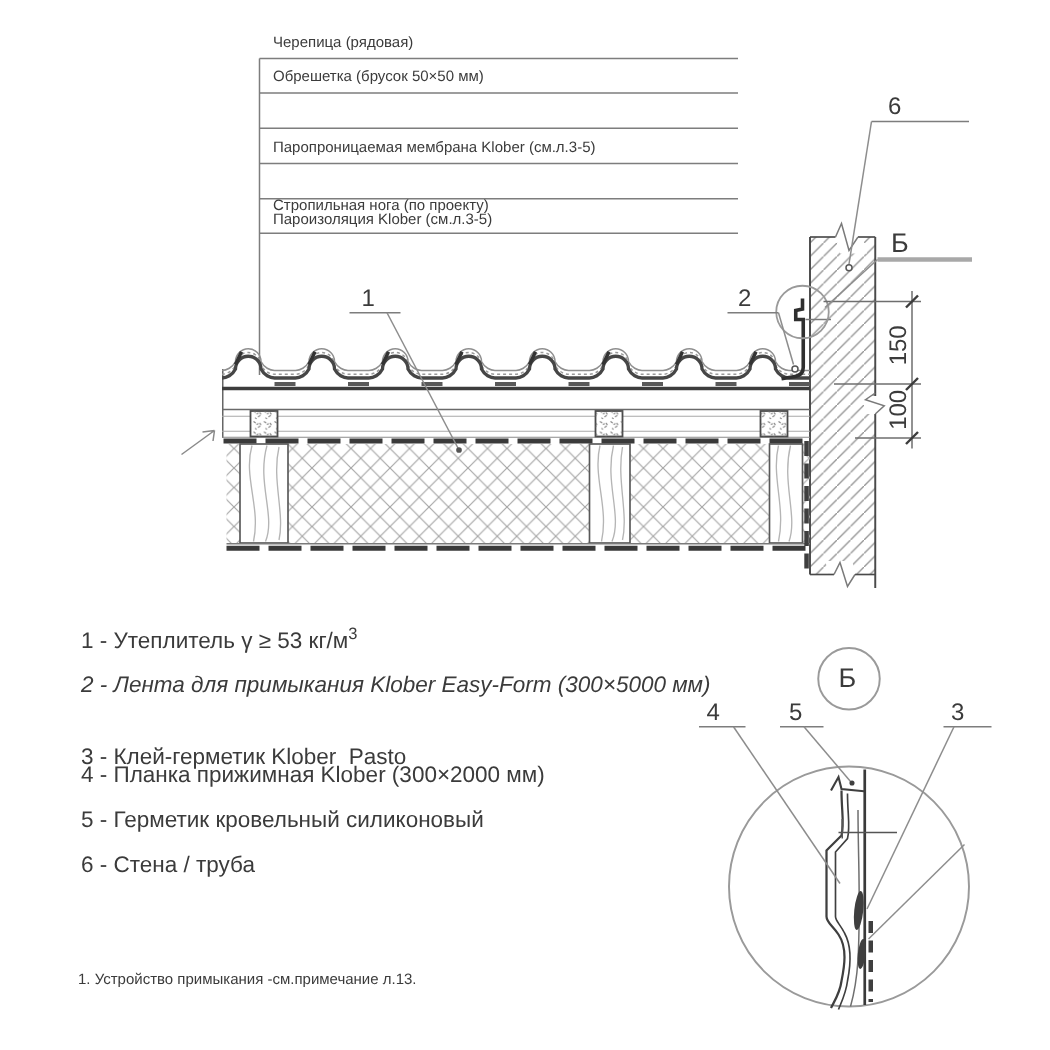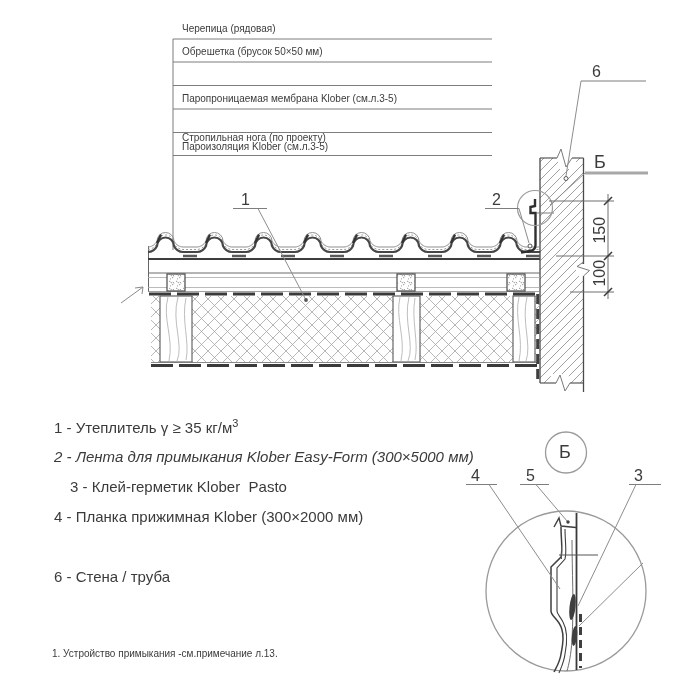--- a/index.html
+++ b/index.html
@@ -188,21 +188,22 @@
 <div class="txt marker" style="left:594px;top:152px;">Б</div>
 
 <div class="txt dim" style="left:577px;top:221px;">150</div>
 <div class="txt dim" style="left:577px;top:264px;">100</div>
 
 <div class="txt marker" style="left:559px;top:442px;">Б</div>
 <div class="txt callout-num" style="left:471px;top:467px;">4</div>
 <div class="txt callout-num" style="left:526px;top:467px;">5</div>
 <div class="txt callout-num" style="left:634px;top:467px;">3</div>
 
-<div class="txt legend-row" style="left:54px;top:417px;"><span>1 - Утеплитель γ ≥ 35 кг/м</span><sup>3</sup></div>
+<div class="txt legend-row" style="left:54px;top:417px;"><span>1 - Утеплитель γ ≥ 53 кг/м</span><sup>3</sup></div>
 <div class="txt legend-row" style="left:54px;top:448px;font-style:italic;">2 - Лента для примыкания Klober Easy-Form (300×5000 мм)</div>
-<div class="txt legend-row" style="left:54px;top:478px;margin-left:16px;">3 - Клей-герметик Klober  Pasto</div>
+<div class="txt legend-row" style="left:54px;top:496px;">3 - Клей-герметик Klober  Pasto</div>
 <div class="txt legend-row" style="left:54px;top:508px;">4 - Планка прижимная Klober (300×2000 мм)</div>
+<div class="txt legend-row" style="left:54px;top:538px;">5 - Герметик кровельный силиконовый</div>
 <div class="txt legend-row" style="left:54px;top:568px;">6 - Стена / труба</div>
 
 <div class="txt note" style="left:52px;top:648px;">1. Устройство примыкания -см.примечание л.13.</div>
 
 </div>
 
 </body></html>

